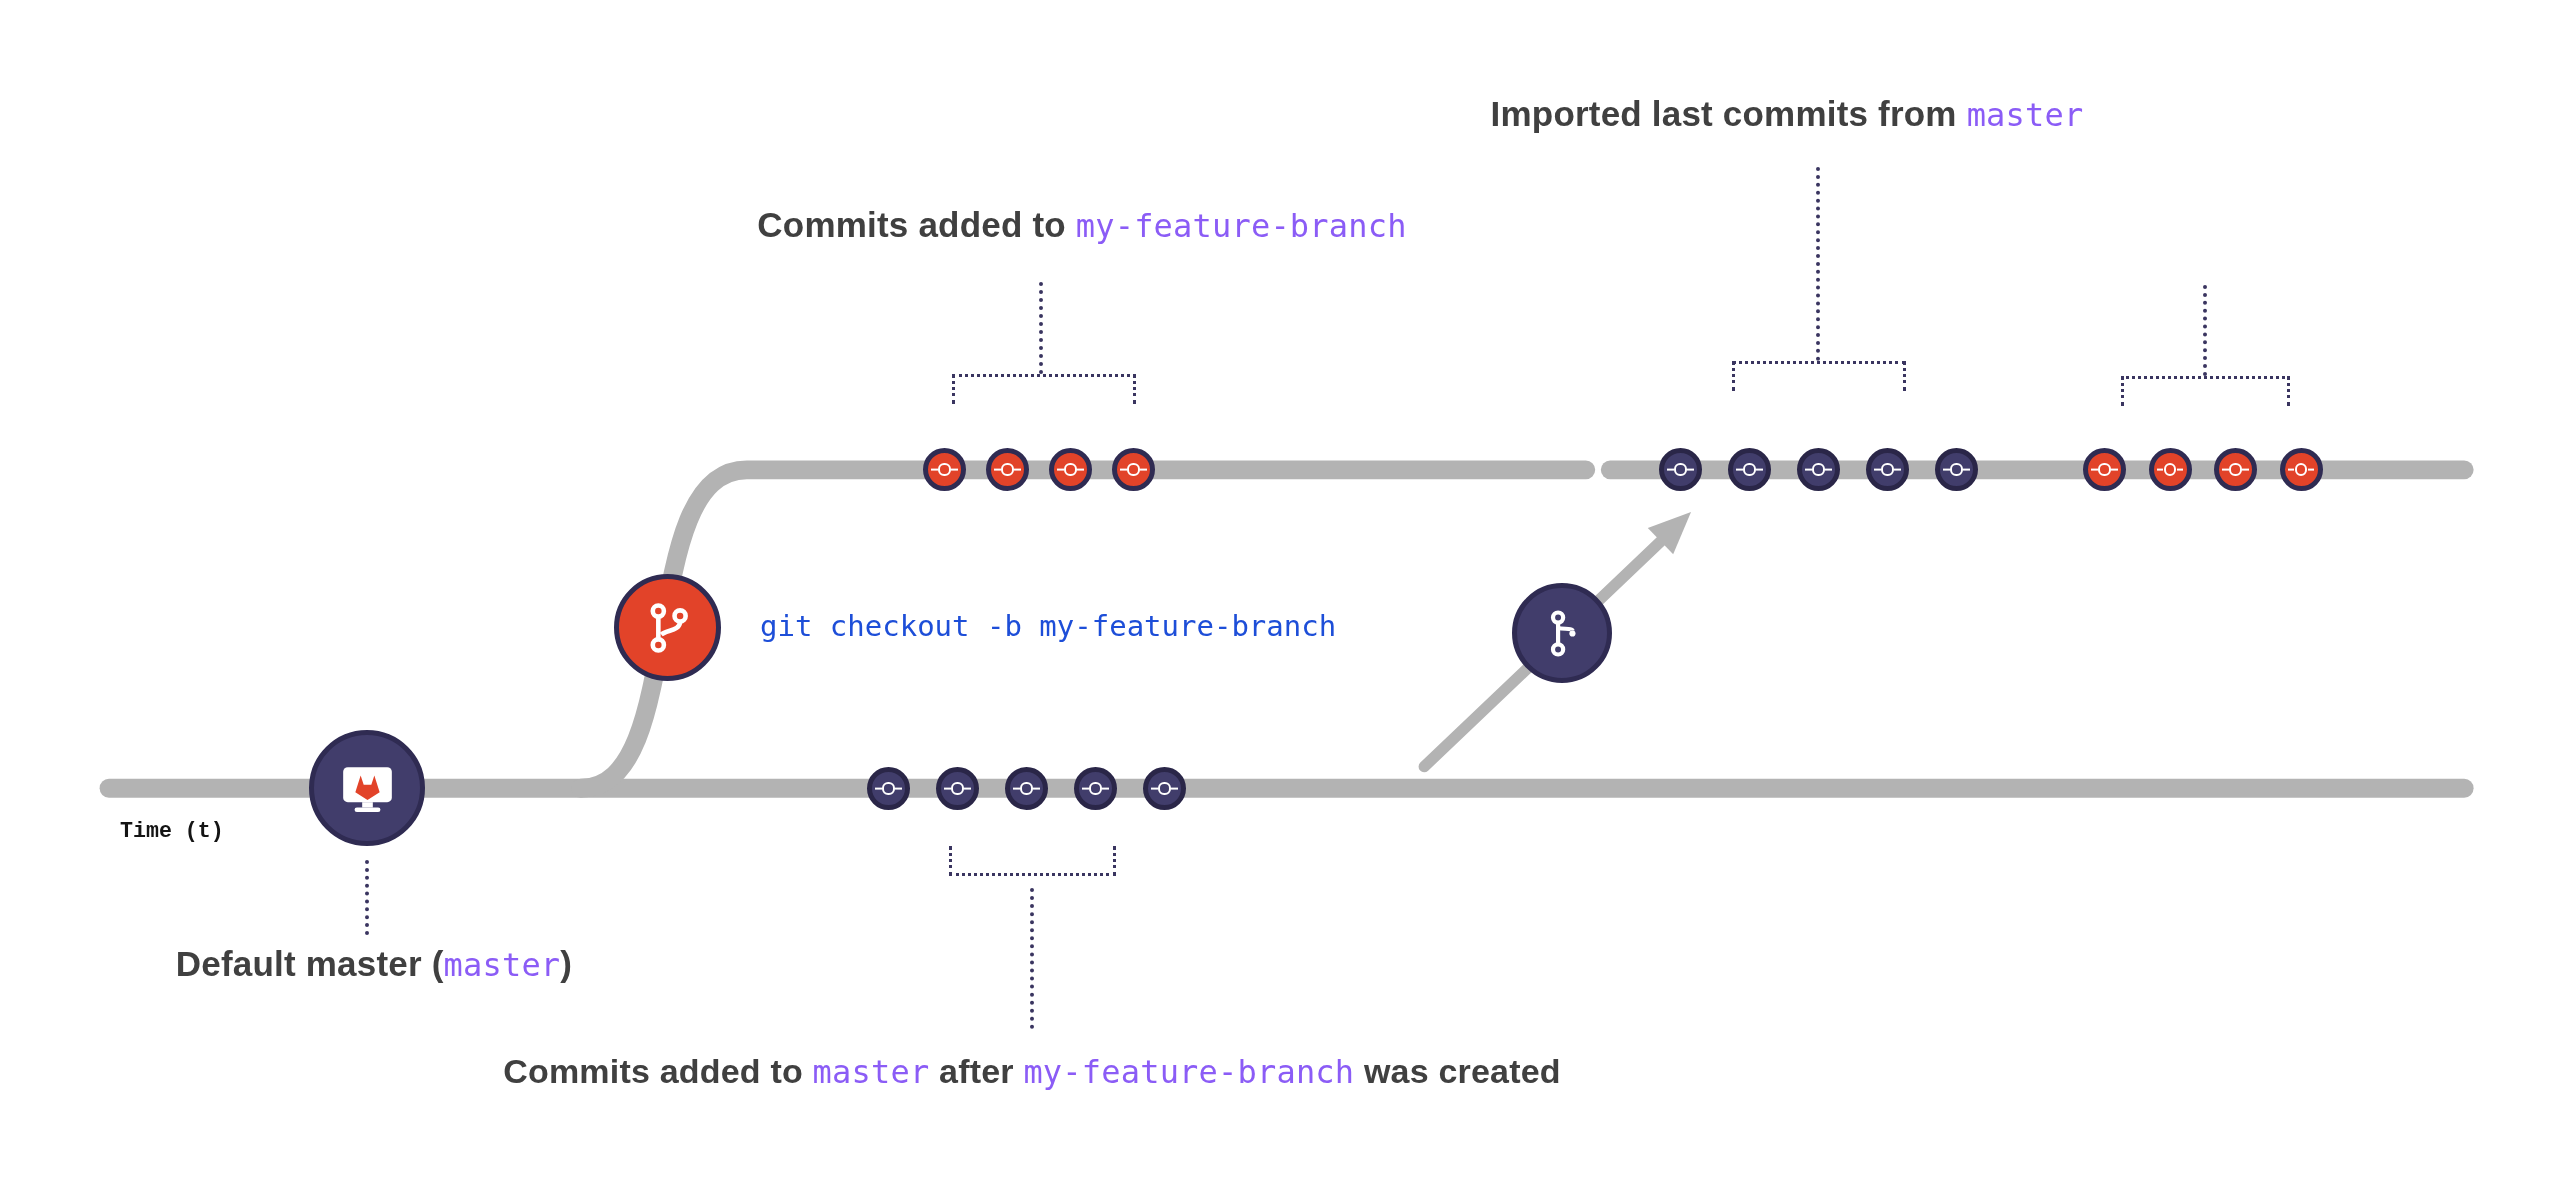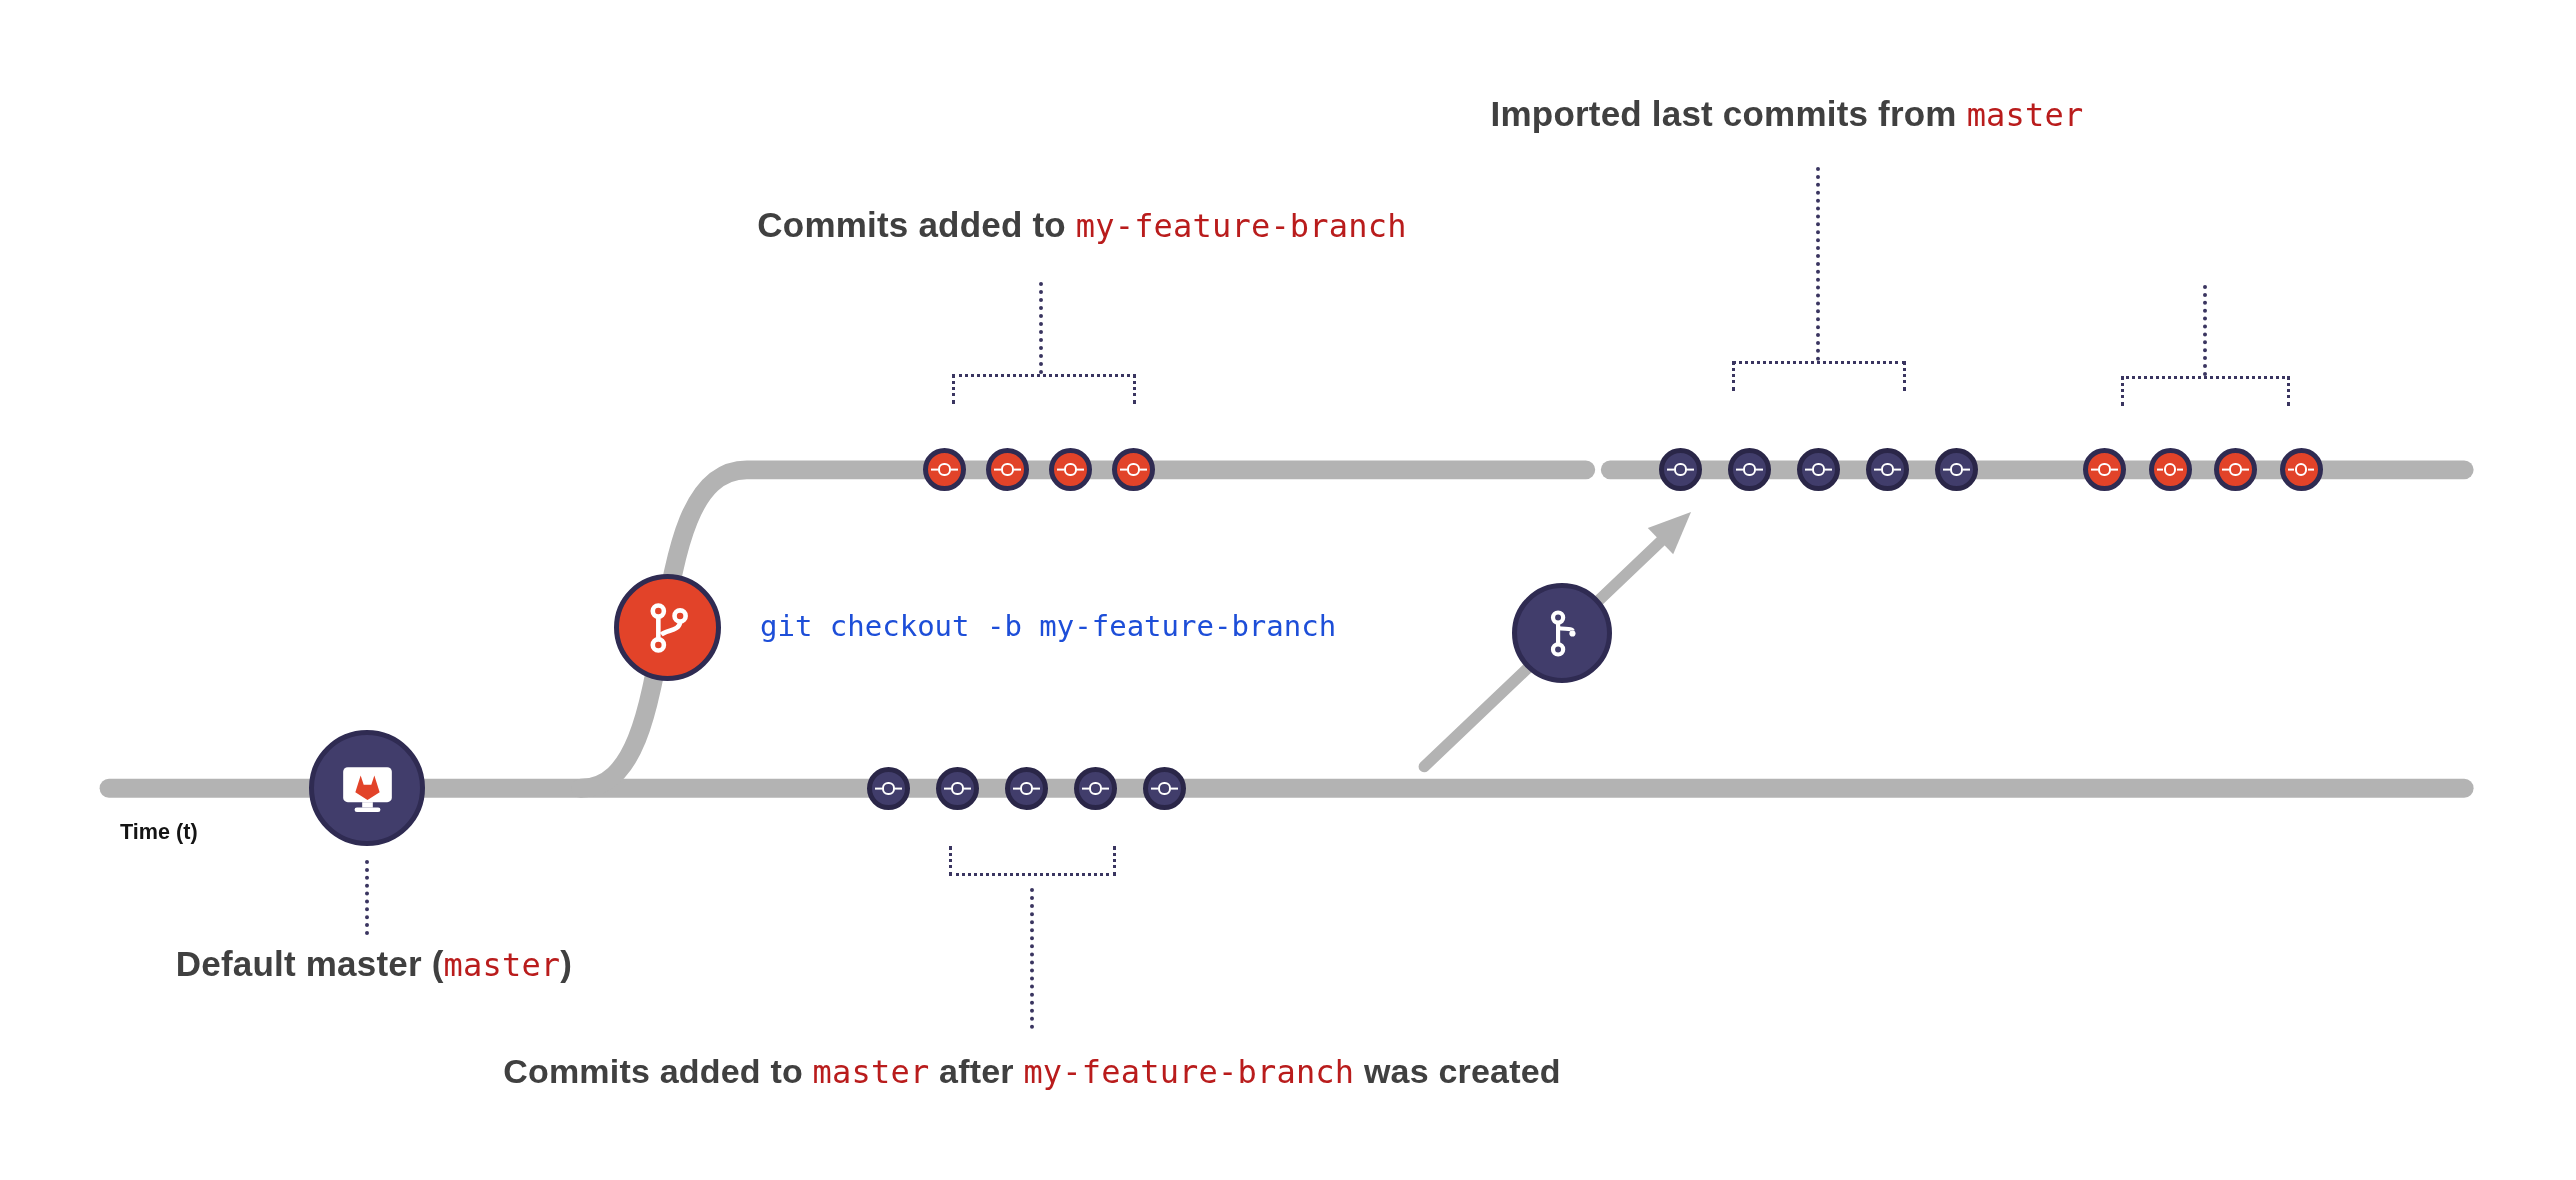--- a/index.html
+++ b/index.html
@@ -19,21 +19,21 @@
     white-space:nowrap;
     font-size:35px;
     font-weight:700;
     color:#141414;
     letter-spacing:0.2px;
   }
   .heading .b{font-weight:700;color:#404040;}
   .heading .m{
     font-family:"DejaVu Sans Mono", monospace;
     font-weight:400;
-    color:#b91c1c;
+    color:#8b5cf6;
     font-size:32px;
   }
   .cmd{
     position:absolute;
     white-space:nowrap;
     font-family:"DejaVu Sans Mono", monospace;
     font-size:29px;
     color:#1d4ed8;
   }
   .time-label{
@@ -226,21 +226,21 @@
   </div>
 
   <div class="heading" style="left:1082px;top:205px;transform:translateX(-50%);">
     <span class="b">Commits added to </span><span class="m">my-feature-branch</span>
   </div>
 
 
   <div class="cmd" style="left:760px;top:609px;">git checkout -b my-feature-branch</div>
 
 
-  <div class="time-label" style="left:120px;top:819px;">Time (t)</div>
+  <div class="time-label" style="left:120px;top:819px;font-family:Liberation Mono, monospace;">Time (t)</div>
 
   <div class="heading" style="left:374px;top:944px;transform:translateX(-50%);">
     <span class="b">Default master (</span><span class="m">master</span><span class="b">)</span>
   </div>
 
   <div class="heading" style="left:1032px;top:1052px;transform:translateX(-50%);font-size:34px;text-align:center;">
     <span class="b">Commits added to </span><span class="m">master</span><span class="b"> after </span><span class="m">my-feature-branch</span><span class="b"> was created</span>
   </div>
 
 </div>

